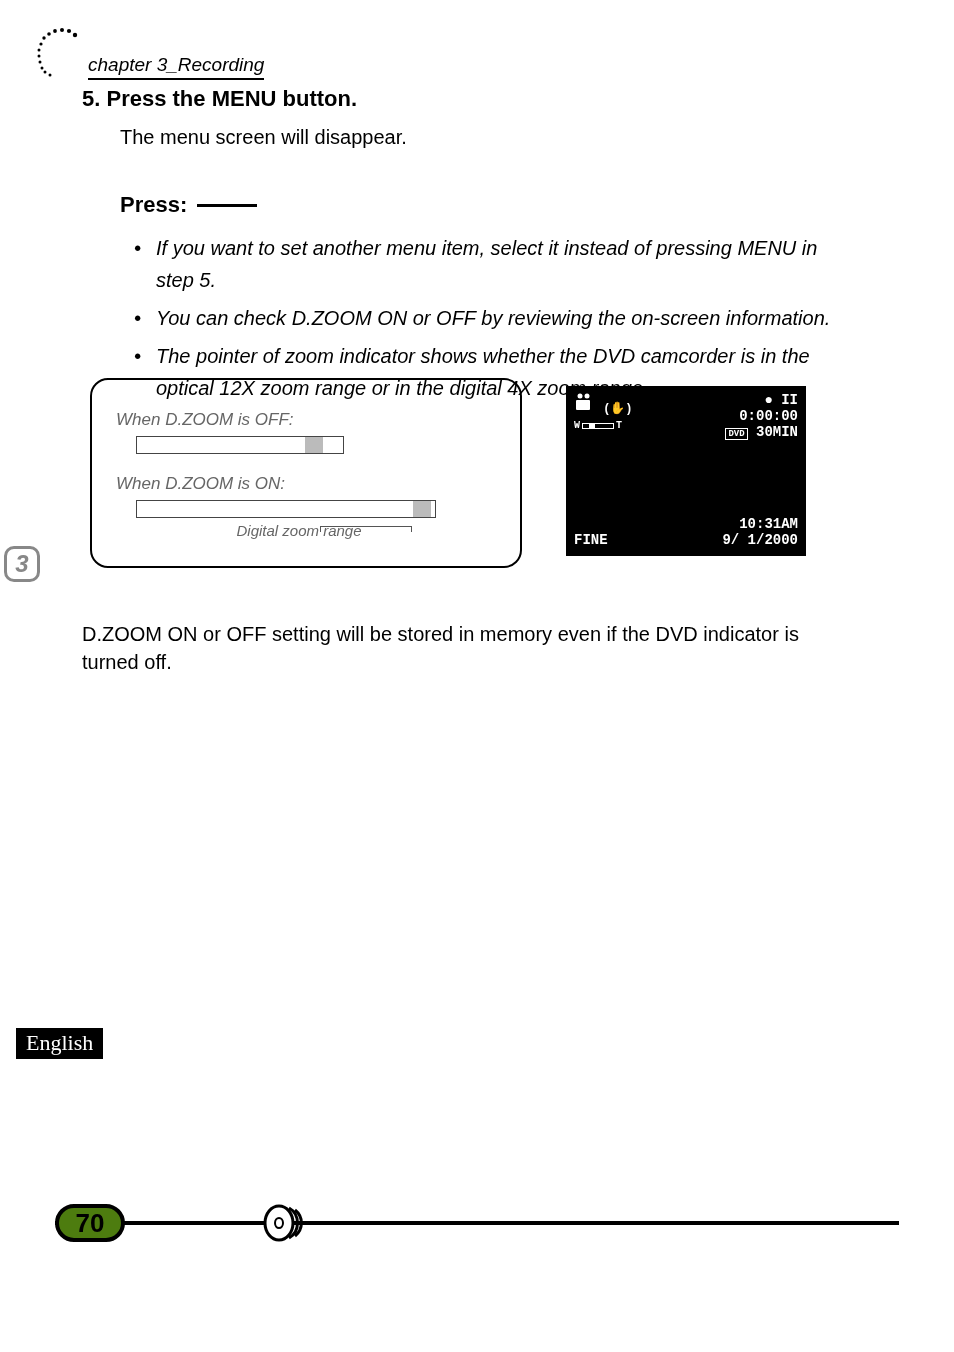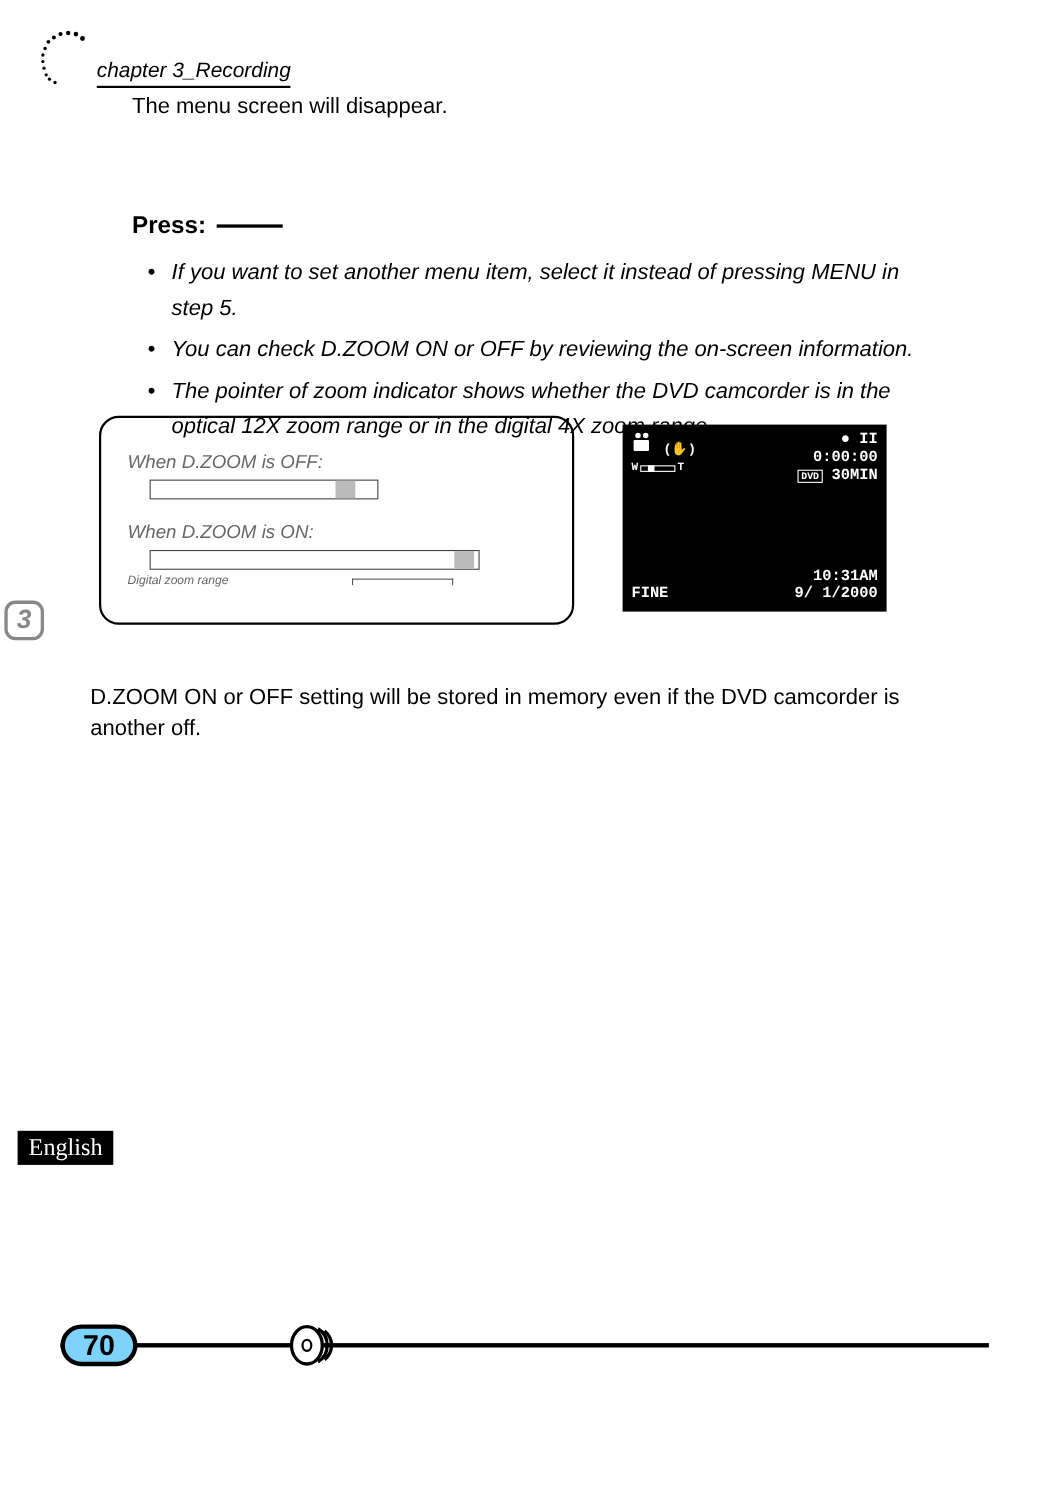--- a/index.html
+++ b/index.html
@@ -126,23 +126,23 @@
   }
   .zoom-bar.long { width: 300px; margin-bottom: 4px; }
   .zoom-fill {
     position: absolute;
     top: 0;
     bottom: 0;
     background: #bbb;
   }
   .digital-label {
     font-style: italic;
-    font-size: 11px;
+    font-size: 15px;
     color: #666;
-    text-align: left;
+    text-align: center;
     margin-right: 10px;
   }
   .dz-bracket {
     position: absolute;
     border-top: 1px solid #555;
     border-left: 1px solid #555;
     border-right: 1px solid #555;
     height: 6px;
   }
 
@@ -271,21 +271,21 @@
   }
   .page-pill {
     position: absolute;
     left: 0;
     top: 0;
     height: 38px;
     min-width: 70px;
     padding: 0 14px;
     border: 4px solid #000;
     border-radius: 20px;
-    background: #7dd3fc;
+    background: #4d7c0f;
     display: flex;
     align-items: center;
     justify-content: center;
     font-size: 26px;
     font-weight: 900;
   }
   .disc-icon {
     position: absolute;
     left: 208px;
     top: 0;
@@ -314,20 +314,24 @@
         <circle cx="45" cy="11" r="2.2"></circle>
         <circle cx="15" cy="48" r="1.5"></circle>
           <circle cx="20" cy="51" r="1.5"></circle>
       </g>
     </svg>
   </div>
   <div class="chapter-label">chapter 3_Recording</div>
 </div>
 
 <div class="step">
+  <div class="step-title">
+    <span>5.</span>
+    <span>Press the MENU button.</span>
+  </div>
   <div class="step-desc">The menu screen will disappear.</div>
 </div>
 
 <div class="tips">
   <div class="tips-head">
     <span class="tips-label">Press:</span>
     <span class="tips-line"></span>
   </div>
   <ul class="tips-list">
     <li>If you want to set another menu item, select it instead of pressing MENU in step 5.</li>
@@ -387,21 +391,21 @@
       <div class="right">
         <div>10:31AM</div>
         <div>9/ 1/2000</div>
       </div>
     </div>
   </div>
 </div>
 
 <div class="chapter-tab">3</div>
 
-<div class="body-text">D.ZOOM ON or OFF setting will be stored in memory even if the DVD camcorder is another off.</div>
+<div class="body-text">D.ZOOM ON or OFF setting will be stored in memory even if the DVD indicator is turned off.</div>
 
 <div class="lang-badge">English</div>
 
 <div class="footer">
   <div class="footer-line"></div>
   <div class="page-pill">70</div>
   <div class="disc-icon">
     <svg width="44" height="38" viewBox="0 0 44 38">
       <ellipse cx="16" cy="19" rx="14" ry="17" fill="#fff" stroke="#000" stroke-width="3"></ellipse>
       <ellipse cx="16" cy="19" rx="4" ry="5" fill="#fff" stroke="#000" stroke-width="2"></ellipse>

